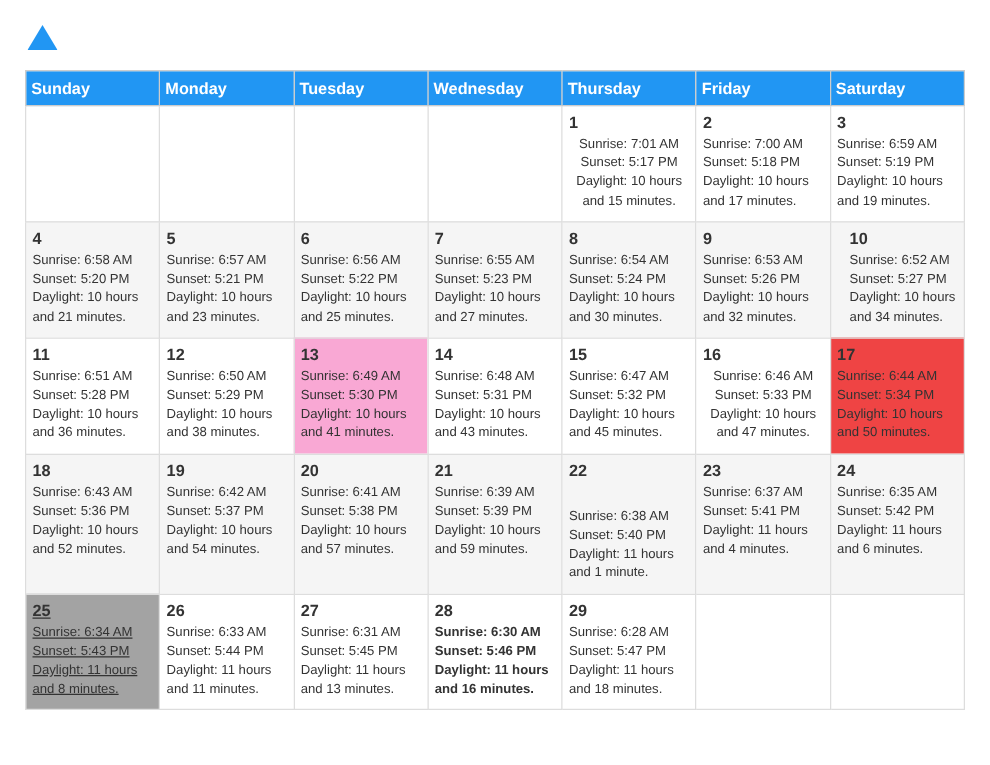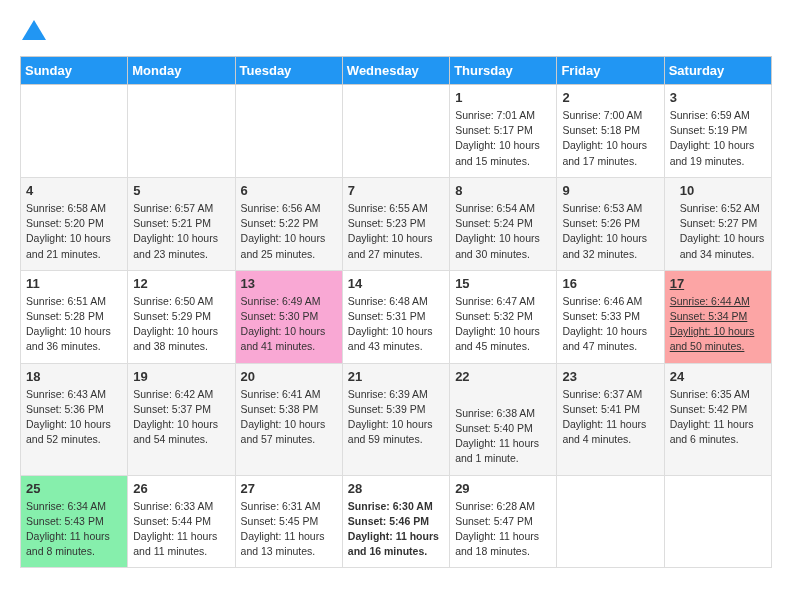--- a/index.html
+++ b/index.html
@@ -117,21 +117,21 @@
       </tr>
   </thead>
   <tbody id="calendar-body">
   <tr>
         <td class="empty-cell"></td>
         <td class="empty-cell"></td>
         <td class="empty-cell"></td>
         <td class="empty-cell"></td>
         <td style="background: rgb(255, 255, 255);">
           <div class="day-num">1</div>
-          <div class="day-info" style="white-space: pre-line;">Sunrise: 7:01 AM
+          <div class="day-info" style="white-space: pre-line; text-align: center;">Sunrise: 7:01 AM
 Sunset: 5:17 PM
 Daylight: 10 hours
 and 15 minutes.</div>
         </td>
         <td style="background: rgb(255, 255, 255);">
           <div class="day-num">2</div>
           <div class="day-info" style="white-space: pre-line;">Sunrise: 7:00 AM
 Sunset: 5:18 PM
 Daylight: 10 hours
 and 17 minutes.</div>
@@ -226,26 +226,26 @@
         </td>
         <td style="background: rgb(255, 255, 255);">
           <div class="day-num">15</div>
           <div class="day-info" style="white-space: pre-line;">Sunrise: 6:47 AM
 Sunset: 5:32 PM
 Daylight: 10 hours
 and 45 minutes.</div>
         </td>
         <td style="background: rgb(255, 255, 255);">
           <div class="day-num">16</div>
-          <div class="day-info" style="white-space: pre-line;">Sunrise: 6:46 AM
+          <div class="day-info" style="white-space: pre-line; text-align: center;">Sunrise: 6:46 AM
 Sunset: 5:33 PM
 Daylight: 10 hours
 and 47 minutes.</div>
         </td>
-        <td style="background: #fca5a5; text-decoration: underline;">
+        <td style="background: #ef4444;">
           <div class="day-num">17</div>
           <div class="day-info" style="white-space: pre-line;">Sunrise: 6:44 AM
 Sunset: 5:34 PM
 Daylight: 10 hours
 and 50 minutes.</div>
         </td>
       </tr>
       <tr>
         <td style="background: rgb(245, 245, 245); margin-top: 29px;">
           <div class="day-num">18</div>
@@ -291,21 +291,21 @@
         </td>
         <td style="background: rgb(245, 245, 245);">
           <div class="day-num">24</div>
           <div class="day-info" style="white-space: pre-line;">Sunrise: 6:35 AM
 Sunset: 5:42 PM
 Daylight: 11 hours
 and 6 minutes.</div>
         </td>
       </tr>
       <tr>
-        <td style="background: #86efac;">
+        <td style="background: #a3a3a3; text-decoration: underline;">
           <div class="day-num">25</div>
           <div class="day-info" style="white-space: pre-line;">Sunrise: 6:34 AM
 Sunset: 5:43 PM
 Daylight: 11 hours
 and 8 minutes.</div>
         </td>
         <td style="background: rgb(255, 255, 255);">
           <div class="day-num">26</div>
           <div class="day-info" style="white-space: pre-line;">Sunrise: 6:33 AM
 Sunset: 5:44 PM

